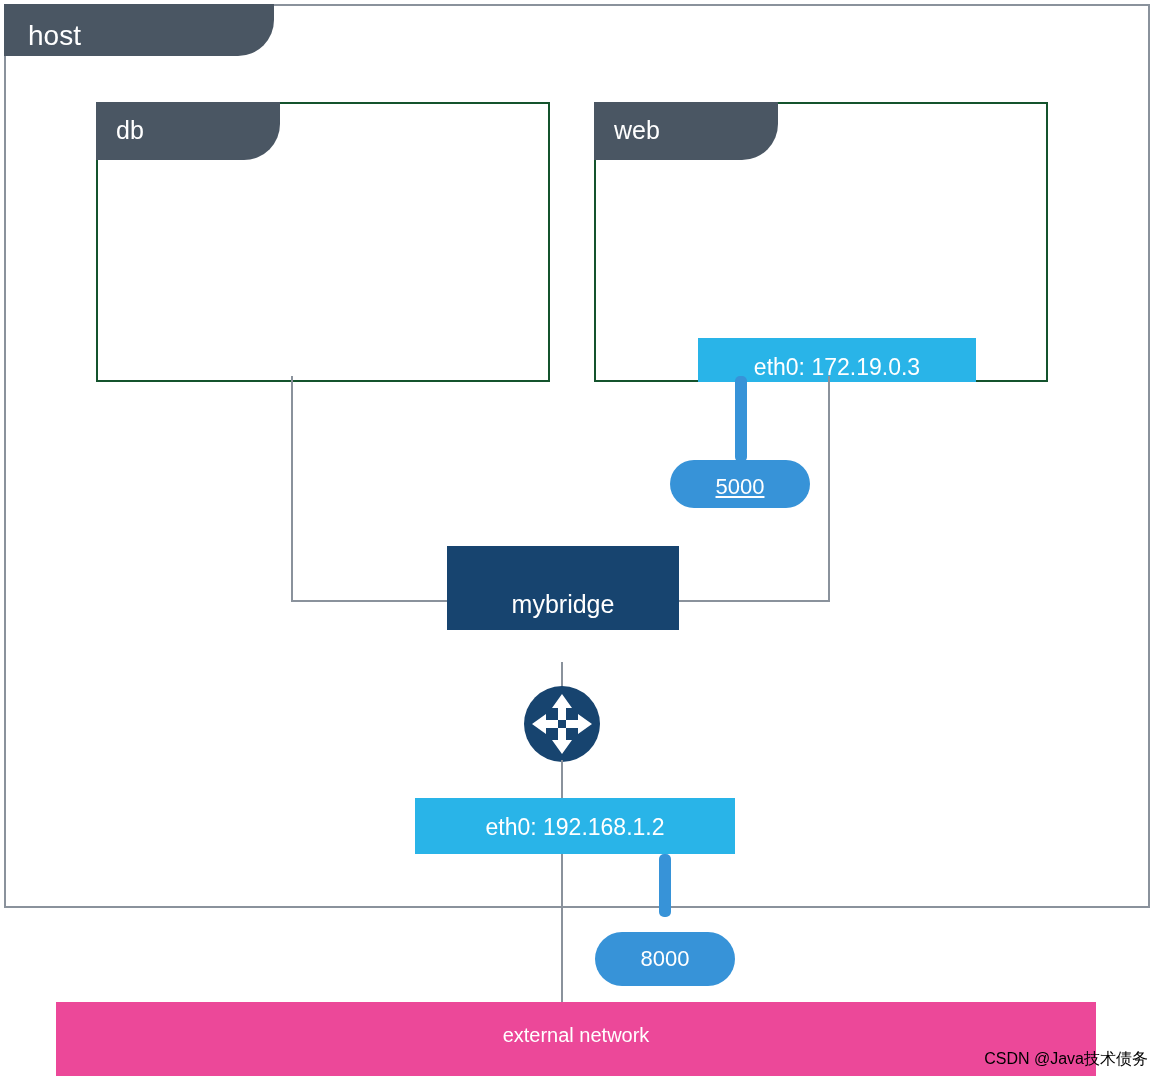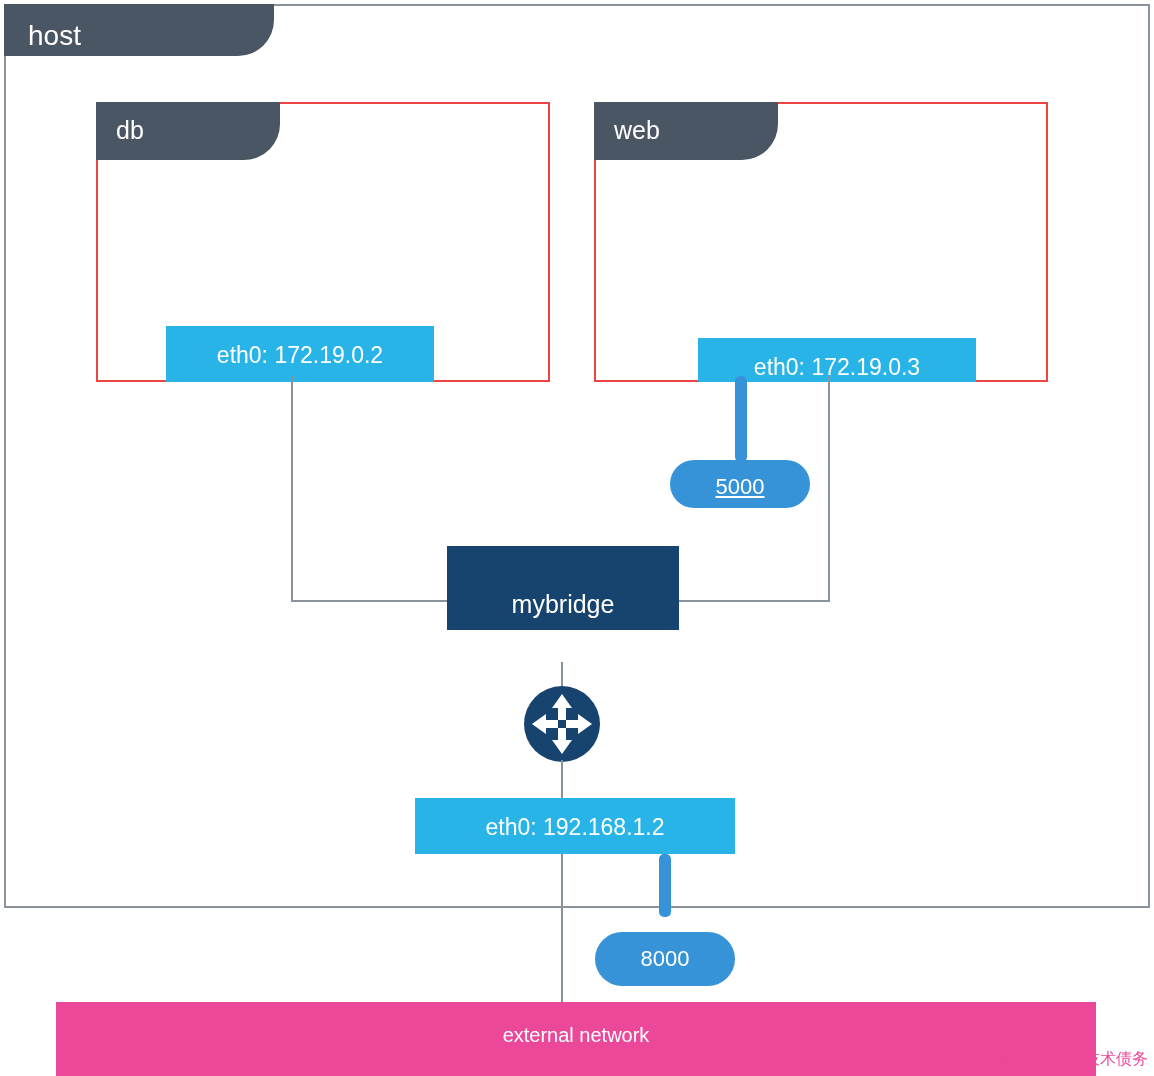--- a/index.html
+++ b/index.html
@@ -1,20 +1,20 @@
 <!DOCTYPE html>
 <html><head>
 <meta charset="utf-8">
 <style>
   * { box-sizing: border-box; margin: 0; padding: 0; }
   body { font-family: -apple-system, "Segoe UI", Arial, sans-serif; background: #fff; width: 1154px; height: 1076px; position: relative; }
   .host-box { position: absolute; left: 4px; top: 4px; width: 1146px; height: 904px; border: 2px solid #8a929c; }
   .tab { position: absolute; background: #4a5663; color: #fff; border-bottom-right-radius: 36px; padding: 12px 24px; font-size: 26px; top: -2px; left: -2px; }
   .tab.host { width: 270px; height: 52px; font-size: 28px; padding-top: 16px; }
-  .container-box { position: absolute; width: 454px; height: 280px; border: 2px solid #ef4444; background: #fff; }
+  .container-box { position: absolute; width: 454px; height: 280px; border: 2px solid #14532d; background: #fff; }
   .container-box .tab { width: 184px; height: 58px; font-size: 25px; padding: 14px 20px; }
   .db-box { left: 90px; top: 96px; }
   .web-box { left: 588px; top: 96px; }
   .eth { position: absolute; background: #29b4e8; color: #fff; text-align: center; font-size: 23px; padding: 16px 0; }
   .eth.db-eth { left: 68px; bottom: -2px; width: 268px; height: 56px; }
   .eth.web-eth { left: 102px; bottom: -2px; width: 278px; height: 44px; }
   .bridge-box { position: absolute; left: 447px; top: 546px; width: 232px; height: 84px; background: #17446f; color: #fff; text-align: center; font-size: 25px; line-height: 116px; }
   .pill { position: absolute; background: #3793d8; color: #fff; border-radius: 28px; font-size: 22px; text-align: center; }
   .pill.p5000 { left: 670px; top: 460px; width: 140px; height: 48px; line-height: 54px; text-decoration: underline; }
   .pill.p8000 { left: 595px; top: 932px; width: 140px; height: 54px; line-height: 54px; }
@@ -26,31 +26,30 @@
   .vline.db-line { left: 291px; top: 376px; width: 2px; height: 226px; }
   .hline.db-line { left: 291px; top: 600px; width: 158px; height: 2px; }
   .vline.web-line { left: 828px; top: 376px; width: 2px; height: 226px; }
   .hline.web-line { left: 677px; top: 600px; width: 153px; height: 2px; }
   .thick-blue { position: absolute; background: #3793d8; border-radius: 5px; }
   .thick-blue.web-port { left: 735px; top: 376px; width: 12px; height: 86px; }
   .vline.bridge-down { left: 561px; top: 662px; width: 2px; height: 28px; }
   .vline.router-down { left: 561px; top: 760px; width: 2px; height: 40px; }
   .vline.host-down { left: 561px; top: 854px; width: 2px; height: 150px; }
   .thick-blue.host-port { left: 659px; top: 854px; width: 12px; height: 63px; }
-  .watermark { position: absolute; right: 6px; bottom: 6px; color: #ec4899; font-size: 16px; }
+  .watermark { position: absolute; right: 6px; bottom: 6px; color: #000000; font-size: 16px; }
 </style>
 </head>
 <body>
 
 <div class="host-box">
   <div class="tab host">host</div>
 
   <div class="container-box db-box">
     <div class="tab">db</div>
-    <div class="eth db-eth">eth0: 172.19.0.2</div>
   </div>
 
   <div class="container-box web-box">
     <div class="tab">web</div>
     <div class="eth web-eth">eth0: 172.19.0.3</div>
   </div>
 </div>
 
 <div class="line vline db-line"></div>
 <div class="line hline db-line"></div>

